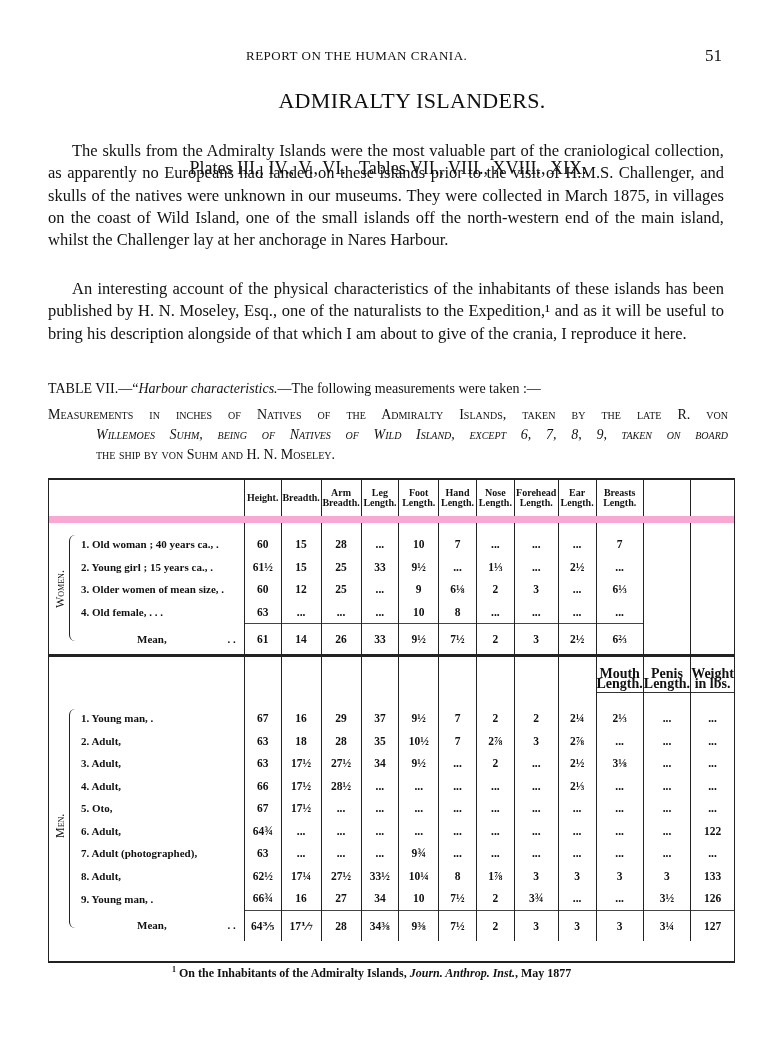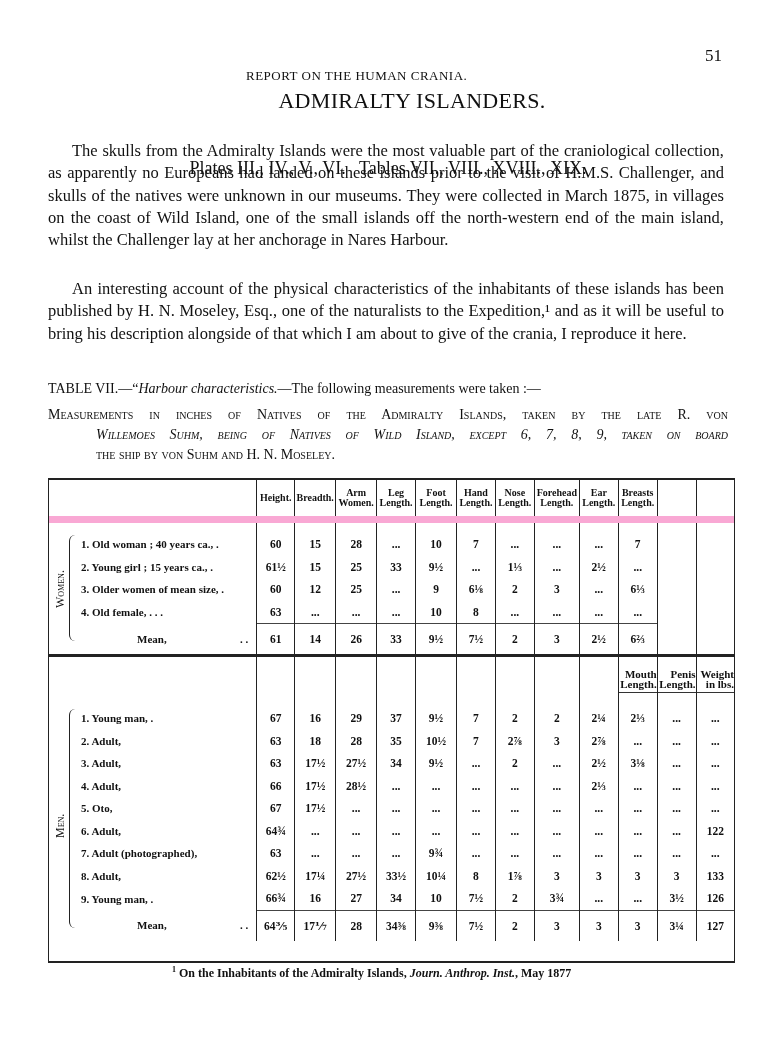--- a/index.html
+++ b/index.html
@@ -1,18 +1,18 @@
 <!DOCTYPE html>
 <html><head>
 <meta charset="utf-8">
 <style>
   html, body { margin: 0; padding: 0; background: #fff; }
   body { width: 776px; height: 1050px; position: relative; color: #111; font-family: "Liberation Serif", "DejaVu Serif", serif; overflow: hidden; }
   .running-head { position: absolute; top: 48px; left: 0; width: 776px; height: 20px; }
-  .running-head .title { position: absolute; left: 246px; top: 0; font-size: 13px; letter-spacing: 0.5px; margin-top: 20px; }
+  .running-head .title { position: absolute; left: 246px; top: 0; font-size: 13px; letter-spacing: 0.5px; }
   .running-head .pageno { position: absolute; left: 705px; top: -2px; font-size: 17px; }
   .section-title { position: absolute; top: 88px; left: 0; width: 776px; text-align: center; font-size: 22px; letter-spacing: 0.3px; padding-left: 24px; }
   .plates { position: absolute; top: 115px; left: 0; width: 776px; text-align: center; font-size: 18px; }
   .para { position: absolute; left: 48px; width: 676px; font-size: 16.5px; line-height: 22.3px; text-align: justify; }
   .para .ind { display: inline-block; width: 24px; }
   .p1 { top: 140px; }
   .p2 { top: 278px; }
   .tbl-caption { position: absolute; top: 381px; left: 48px; font-size: 14px; }
   .tbl-caption i { font-style: italic; }
   .measure { position: absolute; top: 405px; left: 48px; width: 680px; font-size: 14px; line-height: 20px; }
@@ -24,21 +24,21 @@
   .table-wrap { position: absolute; left: 48px; top: 478px; width: 687px; height: 485px; border: 1.5px solid #222; border-top-width: 2px; border-bottom-width: 2px; box-sizing: border-box; }
   table.data { border-collapse: collapse; width: 100%; font-family: "Liberation Serif", "DejaVu Serif", serif; font-weight: bold; font-size: 11.5px; }
   table.data td, table.data th { border-left: 1px solid #222; text-align: center; padding: 0; }
   table.data td:first-child, table.data th:first-child { border-left: none; }
   table.data th { font-size: 10px; line-height: 10px; height: 36px; vertical-align: middle; font-weight: bold; border-bottom: 7px solid #f9a8d4; }
   table.data td.lab { text-align: left; font-weight: bold; font-size: 11px; position: relative; }
   table.data tr.row td { height: 22.5px; }
   table.data tr.mean td { height: 30px; border-top: 1px solid #444; }
   table.data tr.gap td { height: 10px; }
   table.data tr.sep td { border-top: 3px solid #222; }
-  table.data tr.subhead td { height: 36px; font-size: 11px; line-height: 10px; vertical-align: bottom; padding-bottom: 4px; text-align: right; }
+  table.data tr.subhead td { height: 36px; font-size: 14px; line-height: 10px; vertical-align: bottom; padding-bottom: 4px; }
   table.data tr.subhead td span.sh { display: block; border-bottom: 1px solid #333; padding-bottom: 3px; }
   .grp { position: absolute; left: 0; width: 30px; }
   .grp-label { position: absolute; left: 4px; transform: rotate(-90deg); transform-origin: left top; font-variant: small-caps; font-size: 12px; font-weight: normal; white-space: nowrap; }
   .brace { position: absolute; left: 20px; width: 6px; border-left: 1px solid #222; border-radius: 6px 0 0 6px; }
   .lab-text { position: absolute; left: 32px; top: 50%; transform: translateY(-50%); white-space: nowrap; }
   .lab-dot { position: absolute; right: 8px; top: 50%; transform: translateY(-50%); }
   .mean-text { position: absolute; left: 88px; top: 50%; transform: translateY(-50%); }
 
   .footnote { position: absolute; top: 965px; left: 172px; font-size: 12px; font-weight: bold; font-family: "Liberation Serif", serif; }
   .footnote i { }
@@ -83,21 +83,21 @@
         <col style="width:38px">
         <col style="width:38px">
         <col style="width:38px">
         <col style="width:37px">
     </colgroup>
     <thead>
       <tr id="hdr">
           <th></th>
           <th>Height.</th>
           <th>Breadth.</th>
-          <th>Arm Women.</th>
+          <th>Arm Breadth.</th>
           <th>Leg Length.</th>
           <th>Foot Length.</th>
           <th>Hand Length.</th>
           <th>Nose Length.</th>
           <th>Forehead Length.</th>
           <th>Ear Length.</th>
           <th>Breasts Length.</th>
           <th></th>
           <th></th>
         </tr>

